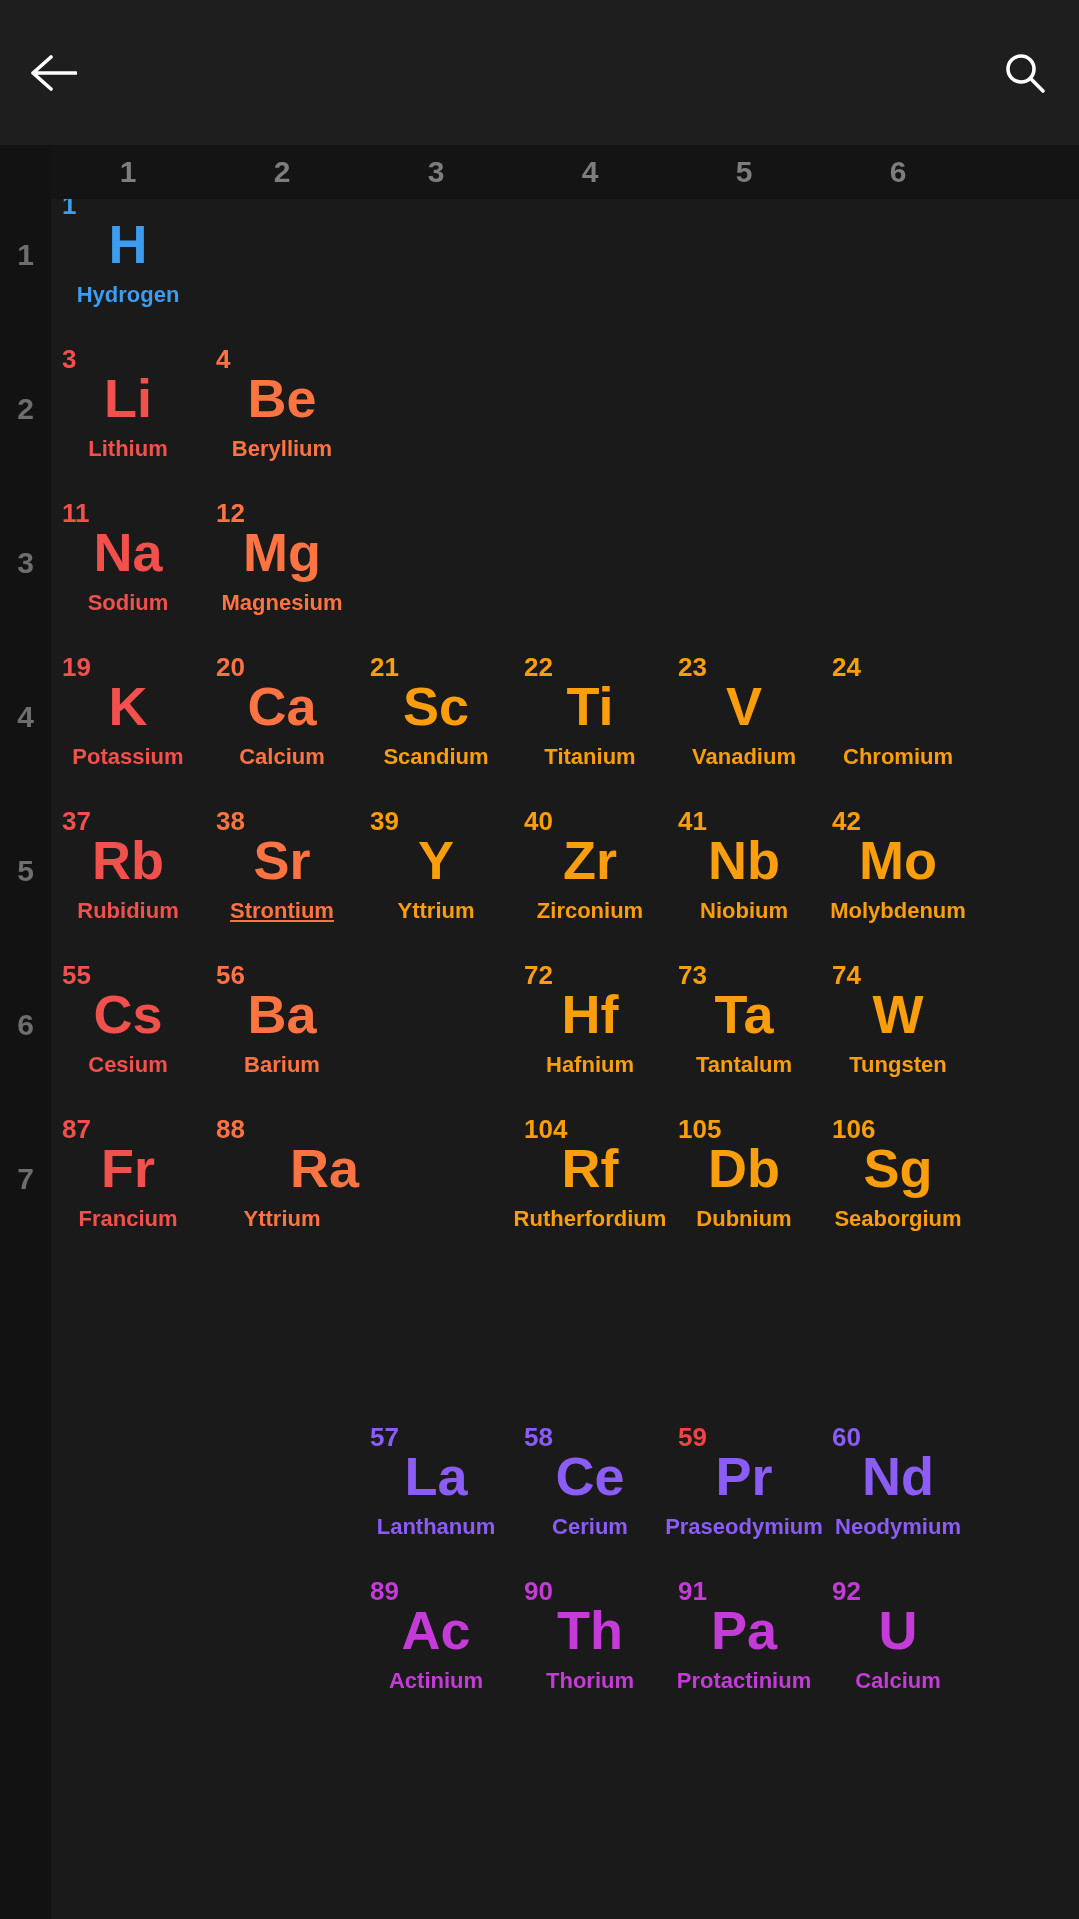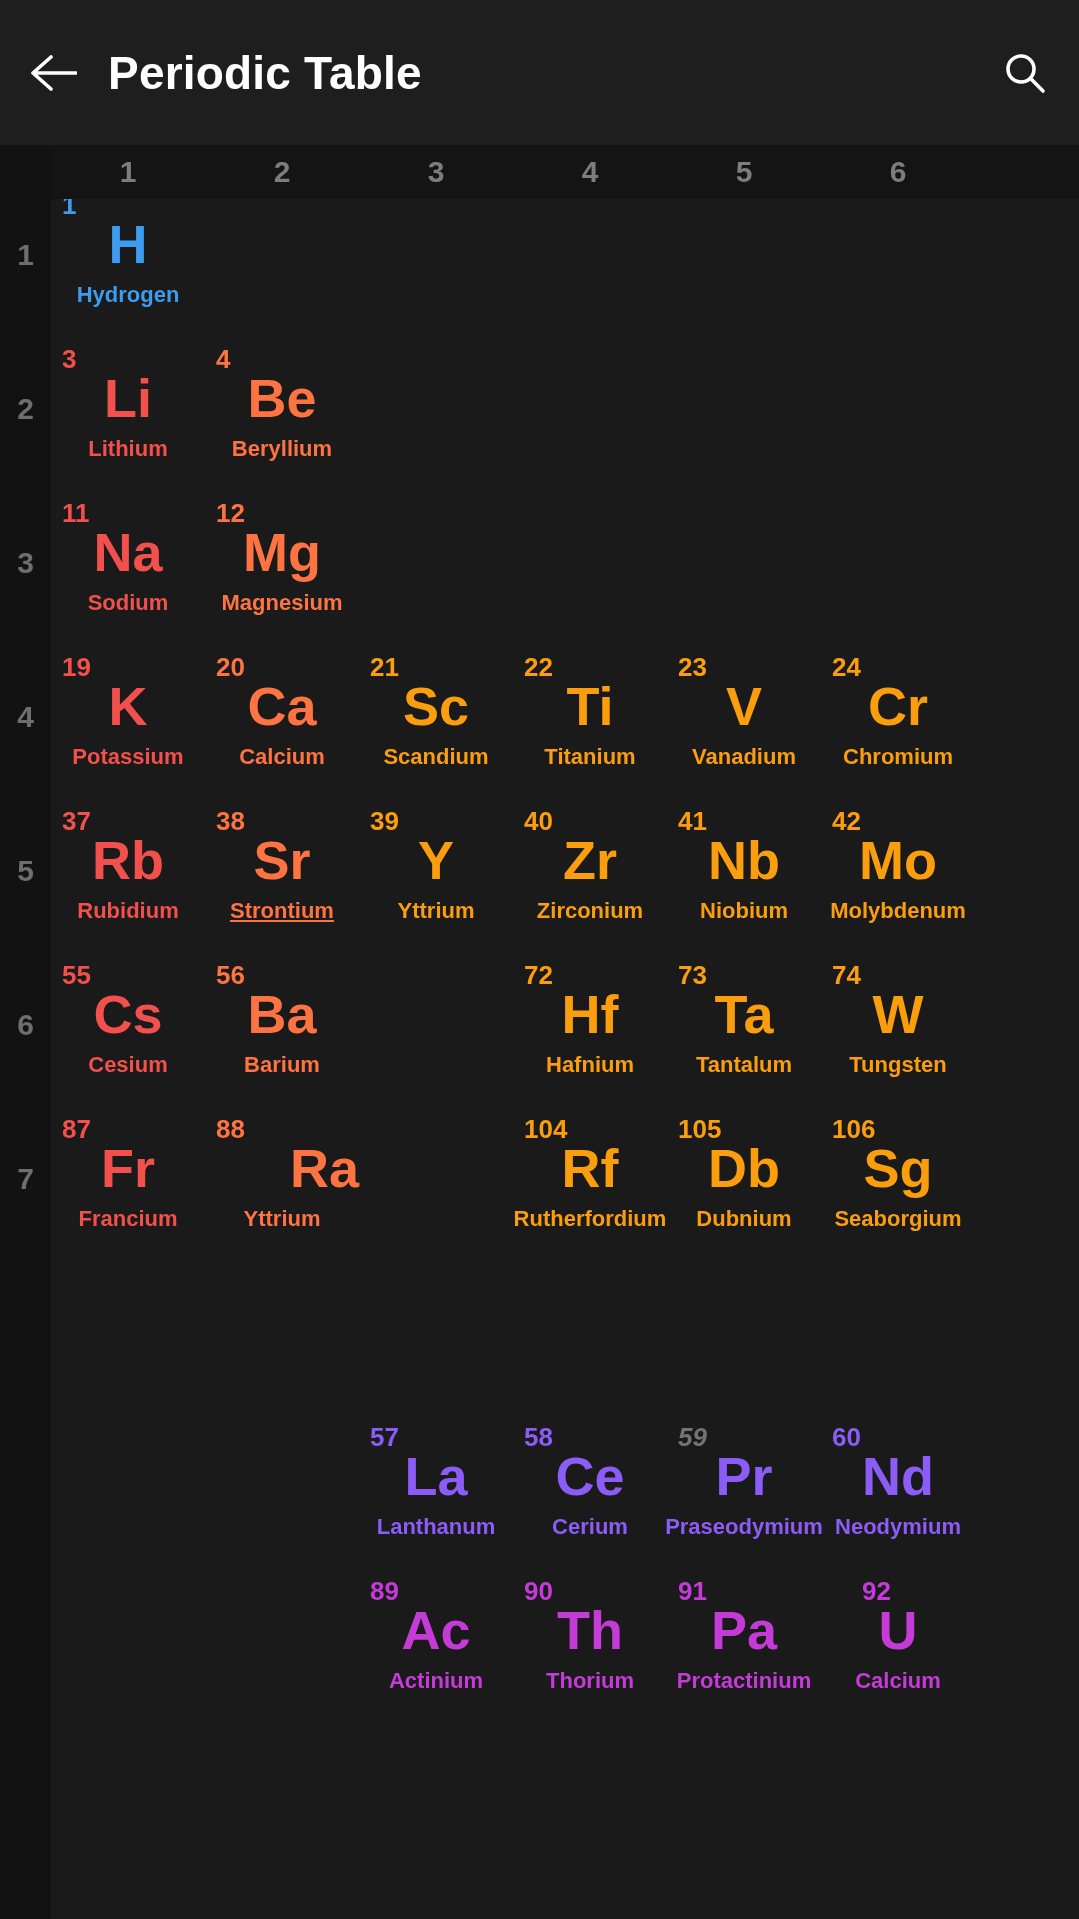--- a/index.html
+++ b/index.html
@@ -107,21 +107,20 @@
 <body>
 
 <div class="appbar">
   <div class="back-btn">
     <span>
       <svg width="46" height="38" viewBox="0 0 46 38">
         <path d="M2 19 L20 3 M2 19 L20 35 M2 19 L45 19" stroke="#ffffff" stroke-width="3.6" fill="none" stroke-linecap="round" stroke-linejoin="round"></path>
       </svg>
     </span>
   </div>
-  <div class="appbar-title">Periodic Table</div>
   <div class="appbar-spacer"></div>
   <div class="search-btn">
     <span>
       <svg width="46" height="46" viewBox="0 0 46 46">
         <circle cx="19" cy="19" r="13" stroke="#ffffff" stroke-width="3.6" fill="none"></circle>
         <path d="M28.6 28.6 L41 41" stroke="#ffffff" stroke-width="3.6" stroke-linecap="round" fill="none"></path>
       </svg>
     </span>
   </div>
 </div>
@@ -174,21 +173,20 @@
         <div class="sym" style="color: rgb(250, 158, 13);">Ti</div>
         <div class="nm" style="color: rgb(250, 158, 13);">Titanium</div>
       </div>
       <div class="cell" style="left: 616px; top: 462px;">
         <div class="num" style="color: rgb(250, 158, 13);">23</div>
         <div class="sym" style="color: rgb(250, 158, 13);">V</div>
         <div class="nm" style="color: rgb(250, 158, 13);">Vanadium</div>
       </div>
       <div class="cell" style="left: 770px; top: 462px;">
         <div class="num" style="color: rgb(250, 158, 13);">24</div>
-        <div class="sym" style="color: rgb(250, 158, 13);">Cr</div>
         <div class="nm" style="color: rgb(250, 158, 13);">Chromium</div>
       </div>
       <div class="cell" style="left: 0px; top: 616px;">
         <div class="num" style="color: rgb(242, 80, 76);">37</div>
         <div class="sym" style="color: rgb(242, 80, 76);">Rb</div>
         <div class="nm" style="color: rgb(242, 80, 76);">Rubidium</div>
       </div>
       <div class="cell" style="left: 154px; top: 616px;">
         <div class="num" style="color: rgb(253, 115, 65);">38</div>
         <div class="sym" style="color: rgb(253, 115, 65);">Sr</div>
@@ -268,21 +266,21 @@
         <div class="num" style="color: rgb(139, 92, 246);">57</div>
         <div class="sym" style="color: rgb(139, 92, 246);">La</div>
         <div class="nm" style="color: rgb(139, 92, 246);">Lanthanum</div>
       </div>
       <div class="cell" style="left: 462px; top: 1232px;">
         <div class="num" style="color: rgb(139, 92, 246);">58</div>
         <div class="sym" style="color: rgb(139, 92, 246);">Ce</div>
         <div class="nm" style="color: rgb(139, 92, 246);">Cerium</div>
       </div>
       <div class="cell" style="left: 616px; top: 1232px;">
-        <div class="num" style="color: #737373; font-style: italic;">59</div>
+        <div class="num" style="color: #ef4444;">59</div>
         <div class="sym" style="color: rgb(139, 92, 246);">Pr</div>
         <div class="nm" style="color: rgb(139, 92, 246);">Praseodymium</div>
       </div>
       <div class="cell" style="left: 770px; top: 1232px;">
         <div class="num" style="color: rgb(139, 92, 246);">60</div>
         <div class="sym" style="color: rgb(139, 92, 246);">Nd</div>
         <div class="nm" style="color: rgb(139, 92, 246);">Neodymium</div>
       </div>
       <div class="cell" style="left: 308px; top: 1386px;">
         <div class="num" style="color: rgb(197, 59, 216);">89</div>
@@ -293,21 +291,21 @@
         <div class="num" style="color: rgb(197, 59, 216);">90</div>
         <div class="sym" style="color: rgb(197, 59, 216);">Th</div>
         <div class="nm" style="color: rgb(197, 59, 216);">Thorium</div>
       </div>
       <div class="cell" style="left: 616px; top: 1386px;">
         <div class="num" style="color: rgb(197, 59, 216);">91</div>
         <div class="sym" style="color: rgb(197, 59, 216);">Pa</div>
         <div class="nm" style="color: rgb(197, 59, 216);">Protactinium</div>
       </div>
       <div class="cell" style="left: 770px; top: 1386px;">
-        <div class="num" style="color: rgb(197, 59, 216); margin-left: 30px;">92</div>
+        <div class="num" style="color: rgb(197, 59, 216);">92</div>
         <div class="sym" style="color: rgb(197, 59, 216);">U</div>
         <div class="nm" style="color: rgb(197, 59, 216);">Calcium</div>
       </div>
     </div>
 
   <div class="col-header" id="col-header">
       <div class="col-head" style="left: 51px;">1</div>
       <div class="col-head" style="left: 205px;">2</div>
       <div class="col-head" style="left: 359px;">3</div>
       <div class="col-head" style="left: 513px;">4</div>

